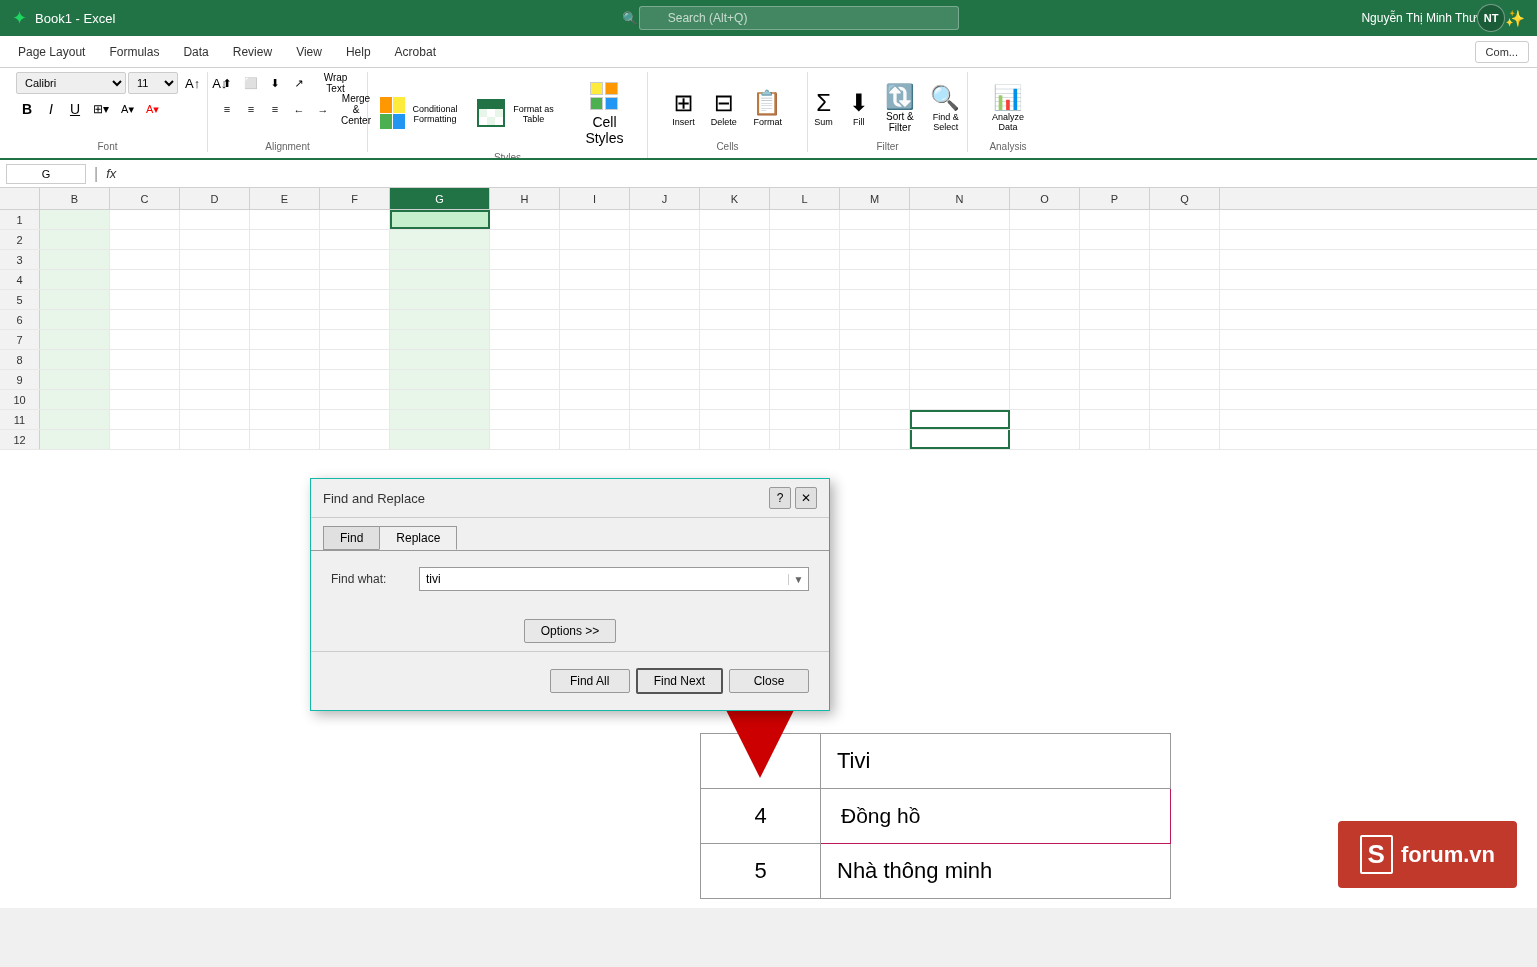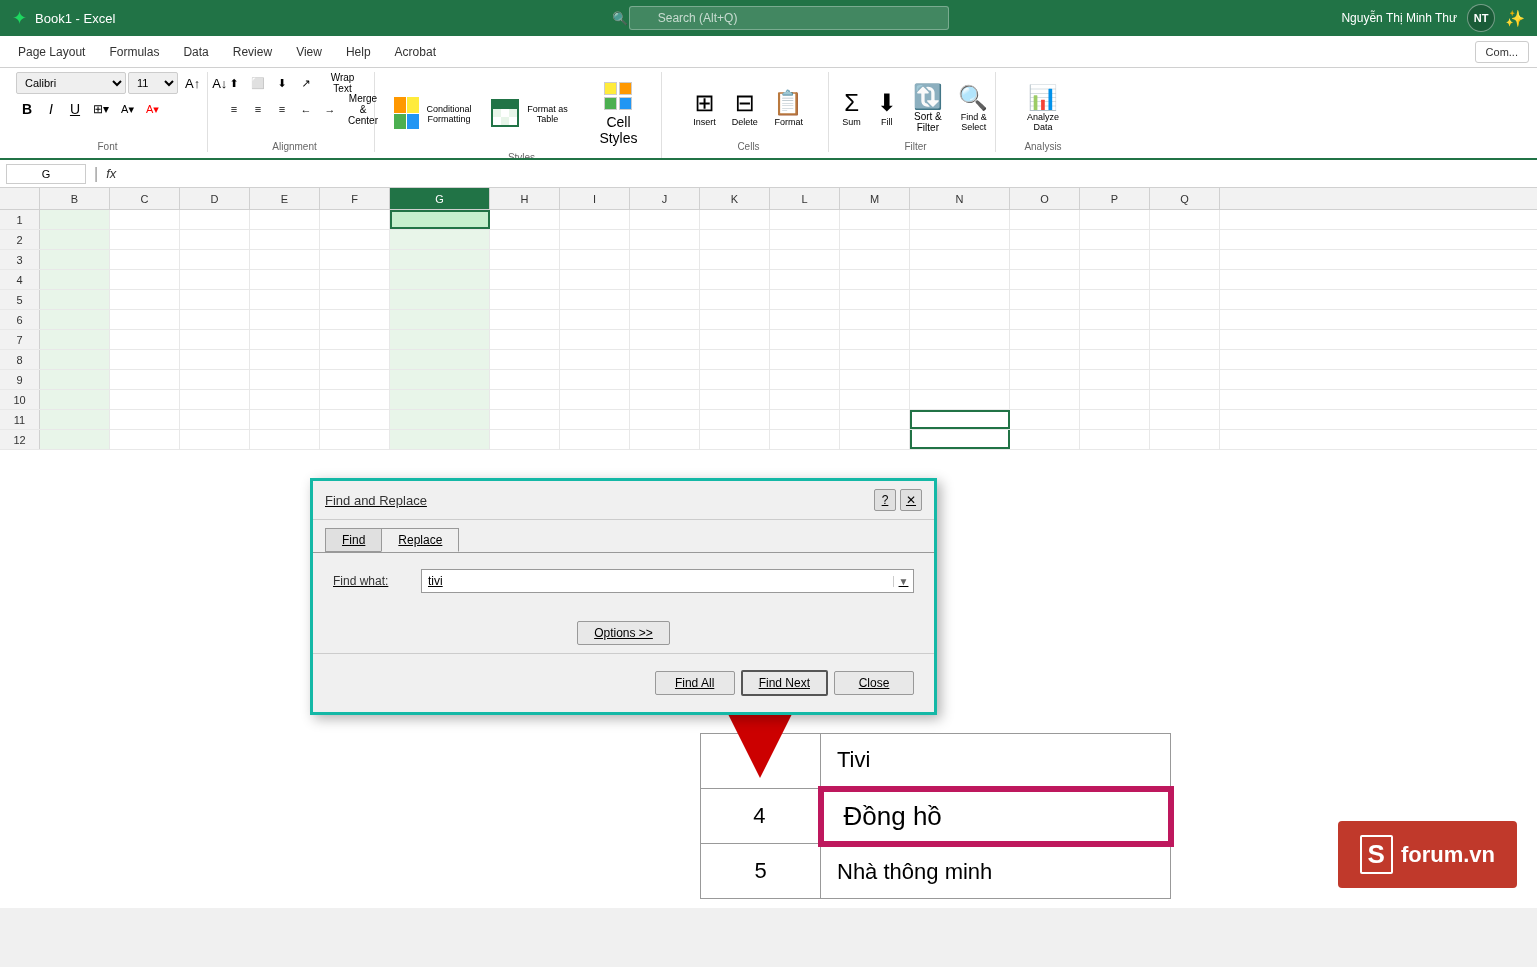--- a/index.html
+++ b/index.html
@@ -10,21 +10,20 @@
       background: #217346;
       height: 36px;
       display: flex;
       align-items: center;
       padding: 0 12px;
       color: white;
     }
     .title-bar-right {
       display: flex;
       align-items: center;
-      gap: 10px;
       font-size: 12px;
       color: white;
     }
     .user-avatar {
       width: 28px;
       height: 28px;
       border-radius: 50%;
       background: #1a5c38;
       display: flex;
       align-items: center;
@@ -76,21 +75,21 @@
       border-radius: 3px;
     }
 
     
     .ribbon {
       background: #ffffff;
       border-bottom: 2px solid #217346;
       padding: 4px 8px;
       display: flex;
       align-items: flex-start;
-      gap: 7px;
+      gap: 0;
     }
 
     .ribbon-group {
       display: flex;
       flex-direction: column;
       align-items: center;
       padding: 0 8px;
       border-right: 1px solid #e0e0e0;
       min-height: 80px;
       justify-content: space-between;
@@ -253,26 +252,25 @@
     .dialog-overlay {
       position: absolute;
       top: 0; left: 0; right: 0; bottom: 0;
       z-index: 100;
       pointer-events: none;
     }
     .dialog {
       position: absolute;
       top: 290px;
       left: 310px;
-      width: 627px;
+      width: 520px;
       background: #f0f0f0;
-      border: 3px solid #14b8a6;
+      border: 1px solid #14b8a6;
       box-shadow: 4px 4px 12px rgba(0,0,0,0.3);
       pointer-events: all;
-      text-decoration: underline;
     }
     .dialog-titlebar {
       background: #f0f0f0;
       padding: 8px 12px;
       display: flex;
       align-items: center;
       justify-content: space-between;
       border-bottom: 1px solid #ccc;
     }
     .dialog-title { font-size: 13px; font-weight: normal; color: #333; }
@@ -863,21 +861,21 @@
 
   <div style="position:absolute; top:245px; left:350px; z-index:5;">
     <table class="data-table" style="border-collapse:collapse;">
       <tbody>
           <tr>
         <td class="num-col" style="border:1px solid #999; padding:4px 16px; font-size:22px; height:55px; text-align:center;">3</td>
         <td class="text-col" style="border:1px solid #999; padding:4px 16px; font-size:22px; height:55px; min-width:350px;">Tivi</td>
       </tr>
       <tr>
         <td class="num-col" style="border:1px solid #999; padding:4px 16px; font-size:22px; height:55px; text-align:center;">4</td>
-        <td class="text-col" style="border:6px solid #be185d; padding:4px 20px; font-size:26px; height:55px; min-width:350px;">Đồng hồ</td>
+        <td class="text-col" style="border:1px solid #be185d; padding:4px 20px; font-size:21px; height:55px; min-width:350px;">Đồng hồ</td>
       </tr>
       <tr>
         <td class="num-col" style="border:1px solid #999; padding:4px 16px; font-size:22px; height:55px; text-align:center;">5</td>
         <td class="text-col" style="border:1px solid #999; padding:4px 16px; font-size:22px; height:55px; min-width:350px;">Nhà thông minh</td>
       </tr>
     </tbody>
       </table>
   </div>
 
   <div style="position:absolute; top:430px; left:720px; z-index:15; pointer-events:none;">

